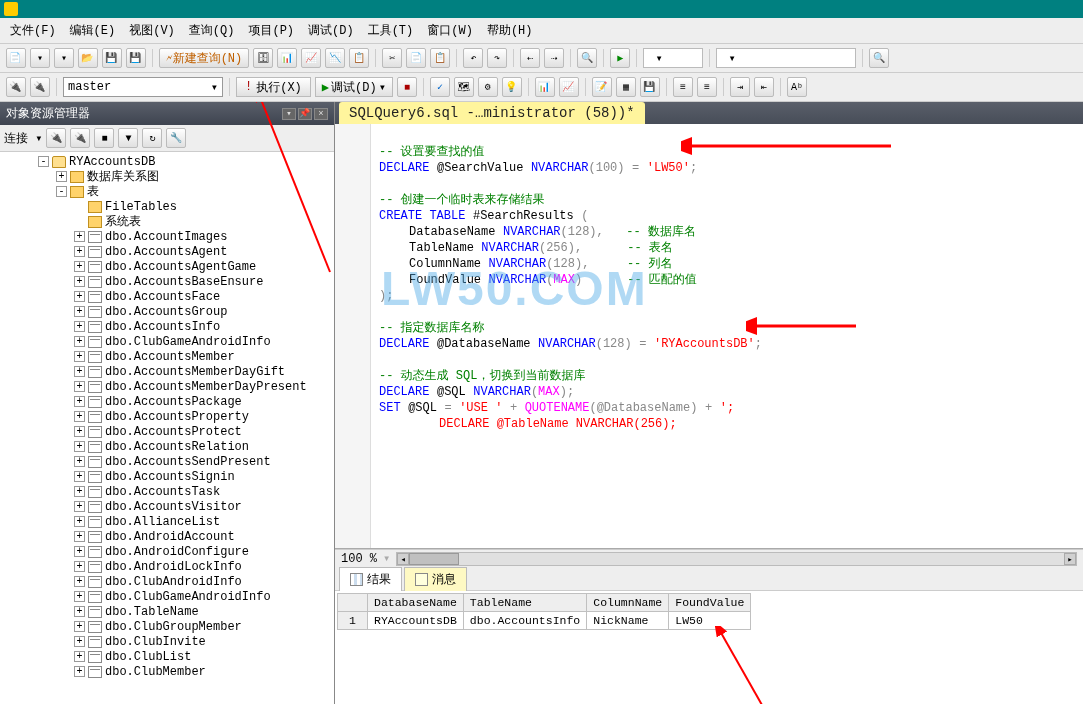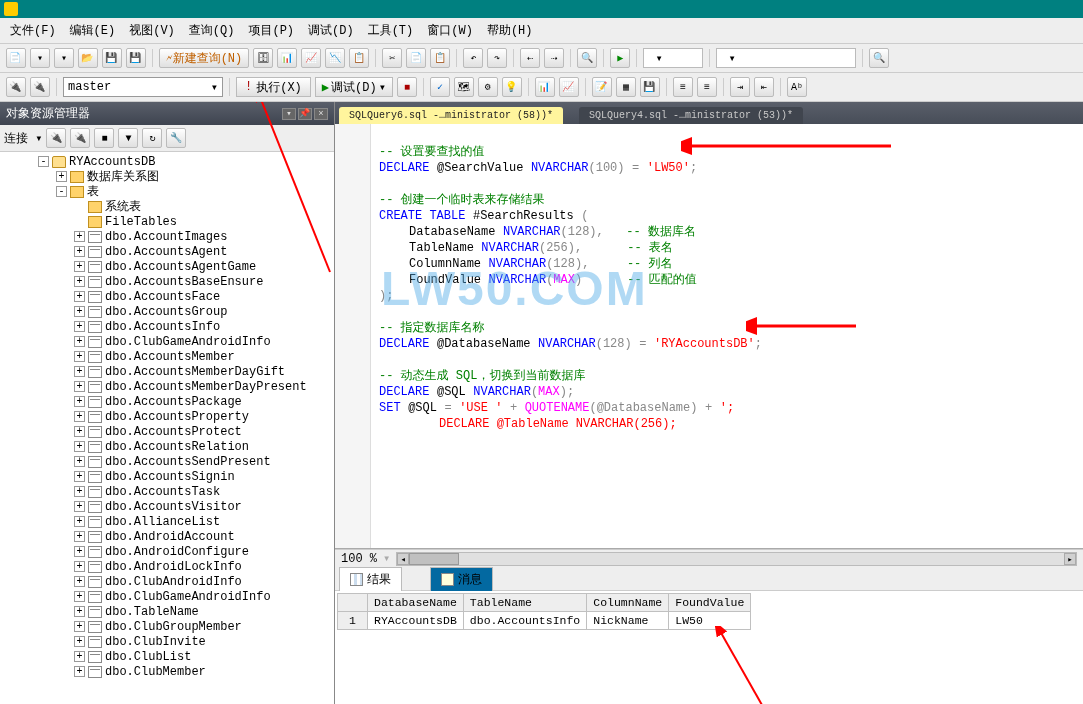--- a/index.html
+++ b/index.html
@@ -34,21 +34,21 @@
 .tree-indent { display: inline-block; }
 .tree-toggle { width: 11px; height: 11px; border: 1px solid #999; background: #fff; text-align: center; line-height: 9px; font-size: 10px; margin-right: 3px; cursor: pointer; }
 .tree-icon { width: 14px; height: 12px; margin-right: 3px; display: inline-flex; align-items: center; justify-content: center; }
 .folder-icon { background: #ffd36b; border: 1px solid #c09020; }
 .db-icon { background: #ffe090; border: 1px solid #c09020; border-radius: 2px 2px 0 0; }
 .table-icon { background: #fff; border: 1px solid #888; position: relative; }
 .table-icon::before { content: ""; position: absolute; top: 2px; left: 1px; right: 1px; height: 1px; background: #888; }
 
 .content { flex: 1; display: flex; flex-direction: column; background: #fff; }
 .tabs { background: linear-gradient(#5a5f6a, #474d58); display: flex; align-items: flex-end; height: 22px; padding-left: 4px; }
-.tab { padding: 3px 10px; background: #d0d4da; color: #222; border-radius: 3px 3px 0 0; margin-right: 16px; cursor: pointer; white-space: nowrap; font-size: 10px; }
+.tab { padding: 3px 10px; background: #d0d4da; color: #222; border-radius: 3px 3px 0 0; margin-right: 2px; cursor: pointer; white-space: nowrap; font-size: 14px; }
 .tab.active { background: #fff59d; }
 .tab.dark { background: #40454e; color: #c8c8c8; }
 
 .editor-wrap { flex: 0 0 295px; background: #fff; display: flex; border-bottom: 1px solid #aaa; }
 .editor-margin { width: 36px; background: #f5f5f5; border-right: 1px solid #ddd; }
 .editor { flex: 1; padding: 4px 8px; font-family: "NSimSun", "Courier New", monospace; font-size: 12.5px; line-height: 16px; white-space: pre; overflow: hidden; position: relative; }
 .kw { color: #0000ff; }
 .cm { color: #008000; }
 .st { color: #ff0000; }
 .fn { color: #ff00ff; }
@@ -57,21 +57,21 @@
 .zoom-bar { height: 18px; background: #eee; border-top: 1px solid #ccc; display: flex; align-items: center; padding: 0 6px; gap: 6px; font-size: 11px; }
 .zoom-bar .sep { color: #aaa; }
 .hscroll { flex: 1; height: 14px; background: #e0e0e0; border: 1px solid #bbb; position: relative; }
 .hscroll .thumb { position: absolute; left: 12px; top: 0; height: 100%; width: 50px; background: #c0c0c0; border: 1px solid #999; }
 .hscroll .arr { position: absolute; top: 0; width: 12px; height: 100%; background: #d0d0d0; border: 1px solid #aaa; text-align: center; line-height: 12px; font-size: 9px; }
 .hscroll .arr.l { left: 0; }
 .hscroll .arr.r { right: 0; }
 
 .result-tabs { height: 24px; background: #eee; display: flex; align-items: center; border-bottom: 1px solid #ccc; padding-left: 4px; gap: 2px; }
 .rtab { padding: 3px 10px; background: #fff; border: 1px solid #bbb; border-bottom: none; display: flex; align-items: center; gap: 4px; cursor: pointer; }
-.rtab.inactive { background: #0369a1; margin-left: 26px; }
+.rtab.inactive { background: #fef9c3; }
 .ricon { width: 13px; height: 13px; border: 1px solid #888; }
 .ricon.grid { background: linear-gradient(to right, #fff 50%, #cde 50%), linear-gradient(#fff 50%, #cde 50%); background-size: 6px 6px; }
 .ricon.msg { background: #ffd; }
 
 .result-grid { flex: 1; background: #fff; overflow: auto; }
 .rtable { border-collapse: collapse; margin: 2px; }
 .rtable th, .rtable td { border: 1px solid #c0c0c0; padding: 2px 6px; text-align: left; font-size: 11.5px; font-weight: normal; }
 .rtable th { background: #eeeeee; }
 .rtable .rownum { background: #eeeeee; text-align: center; width: 30px; }
 .rtable .corner { background: #eeeeee; width: 30px; }
@@ -212,27 +212,27 @@
         <div class="tree-node">
           <span class="tree-indent" style="width: 54px;"></span>
           <span class="tree-toggle">-</span>
           <span class="tree-icon folder-icon"></span>
           <span>表</span>
         </div>
         <div class="tree-node">
           <span class="tree-indent" style="width: 72px;"></span>
           <span style="width: 14px; display: inline-block;"></span>
           <span class="tree-icon folder-icon"></span>
-          <span>系统表</span>
+          <span>FileTables</span>
         </div>
         <div class="tree-node">
           <span class="tree-indent" style="width: 72px;"></span>
           <span style="width: 14px; display: inline-block;"></span>
           <span class="tree-icon folder-icon"></span>
-          <span>FileTables</span>
+          <span>系统表</span>
         </div>
         <div class="tree-node">
           <span class="tree-indent" style="width: 72px;"></span>
           <span class="tree-toggle">+</span>
           <span class="tree-icon table-icon"></span>
           <span>dbo.AccountImages</span>
         </div>
         <div class="tree-node">
           <span class="tree-indent" style="width: 72px;"></span>
           <span class="tree-toggle">+</span>
@@ -415,21 +415,20 @@
             <path d="M0,0 L0,6 L8,3 z" fill="#ff0000"></path>
           </marker>
         </defs>
       <line x1="80" y1="180" x2="10" y2="5" stroke="#ff0000" stroke-width="2" marker-end="url(#ah1)"></line>
     </svg>
   </div>
 
   <div class="content">
     <div class="tabs">
       <div class="tab active">SQLQuery6.sql -…ministrator (58))*</div>
-      <div class="tab dark">SQLQuery4.sql -…ministrator (53))*</div>
     </div>
 
     <div class="editor-wrap">
       <div class="editor-margin"></div>
       <div class="editor" id="editor">
 <span class="cm">-- 设置要查找的值</span>
 <span class="kw">DECLARE</span> <span>@SearchValue</span> <span class="kw">NVARCHAR</span><span class="gr">(100)</span> <span class="gr">=</span> <span class="st">'LW50'</span><span class="gr">;</span>
 
 <span class="cm">-- 创建一个临时表来存储结果</span>
 <span class="kw">CREATE TABLE</span> <span>#SearchResults</span> <span class="gr">(</span>

